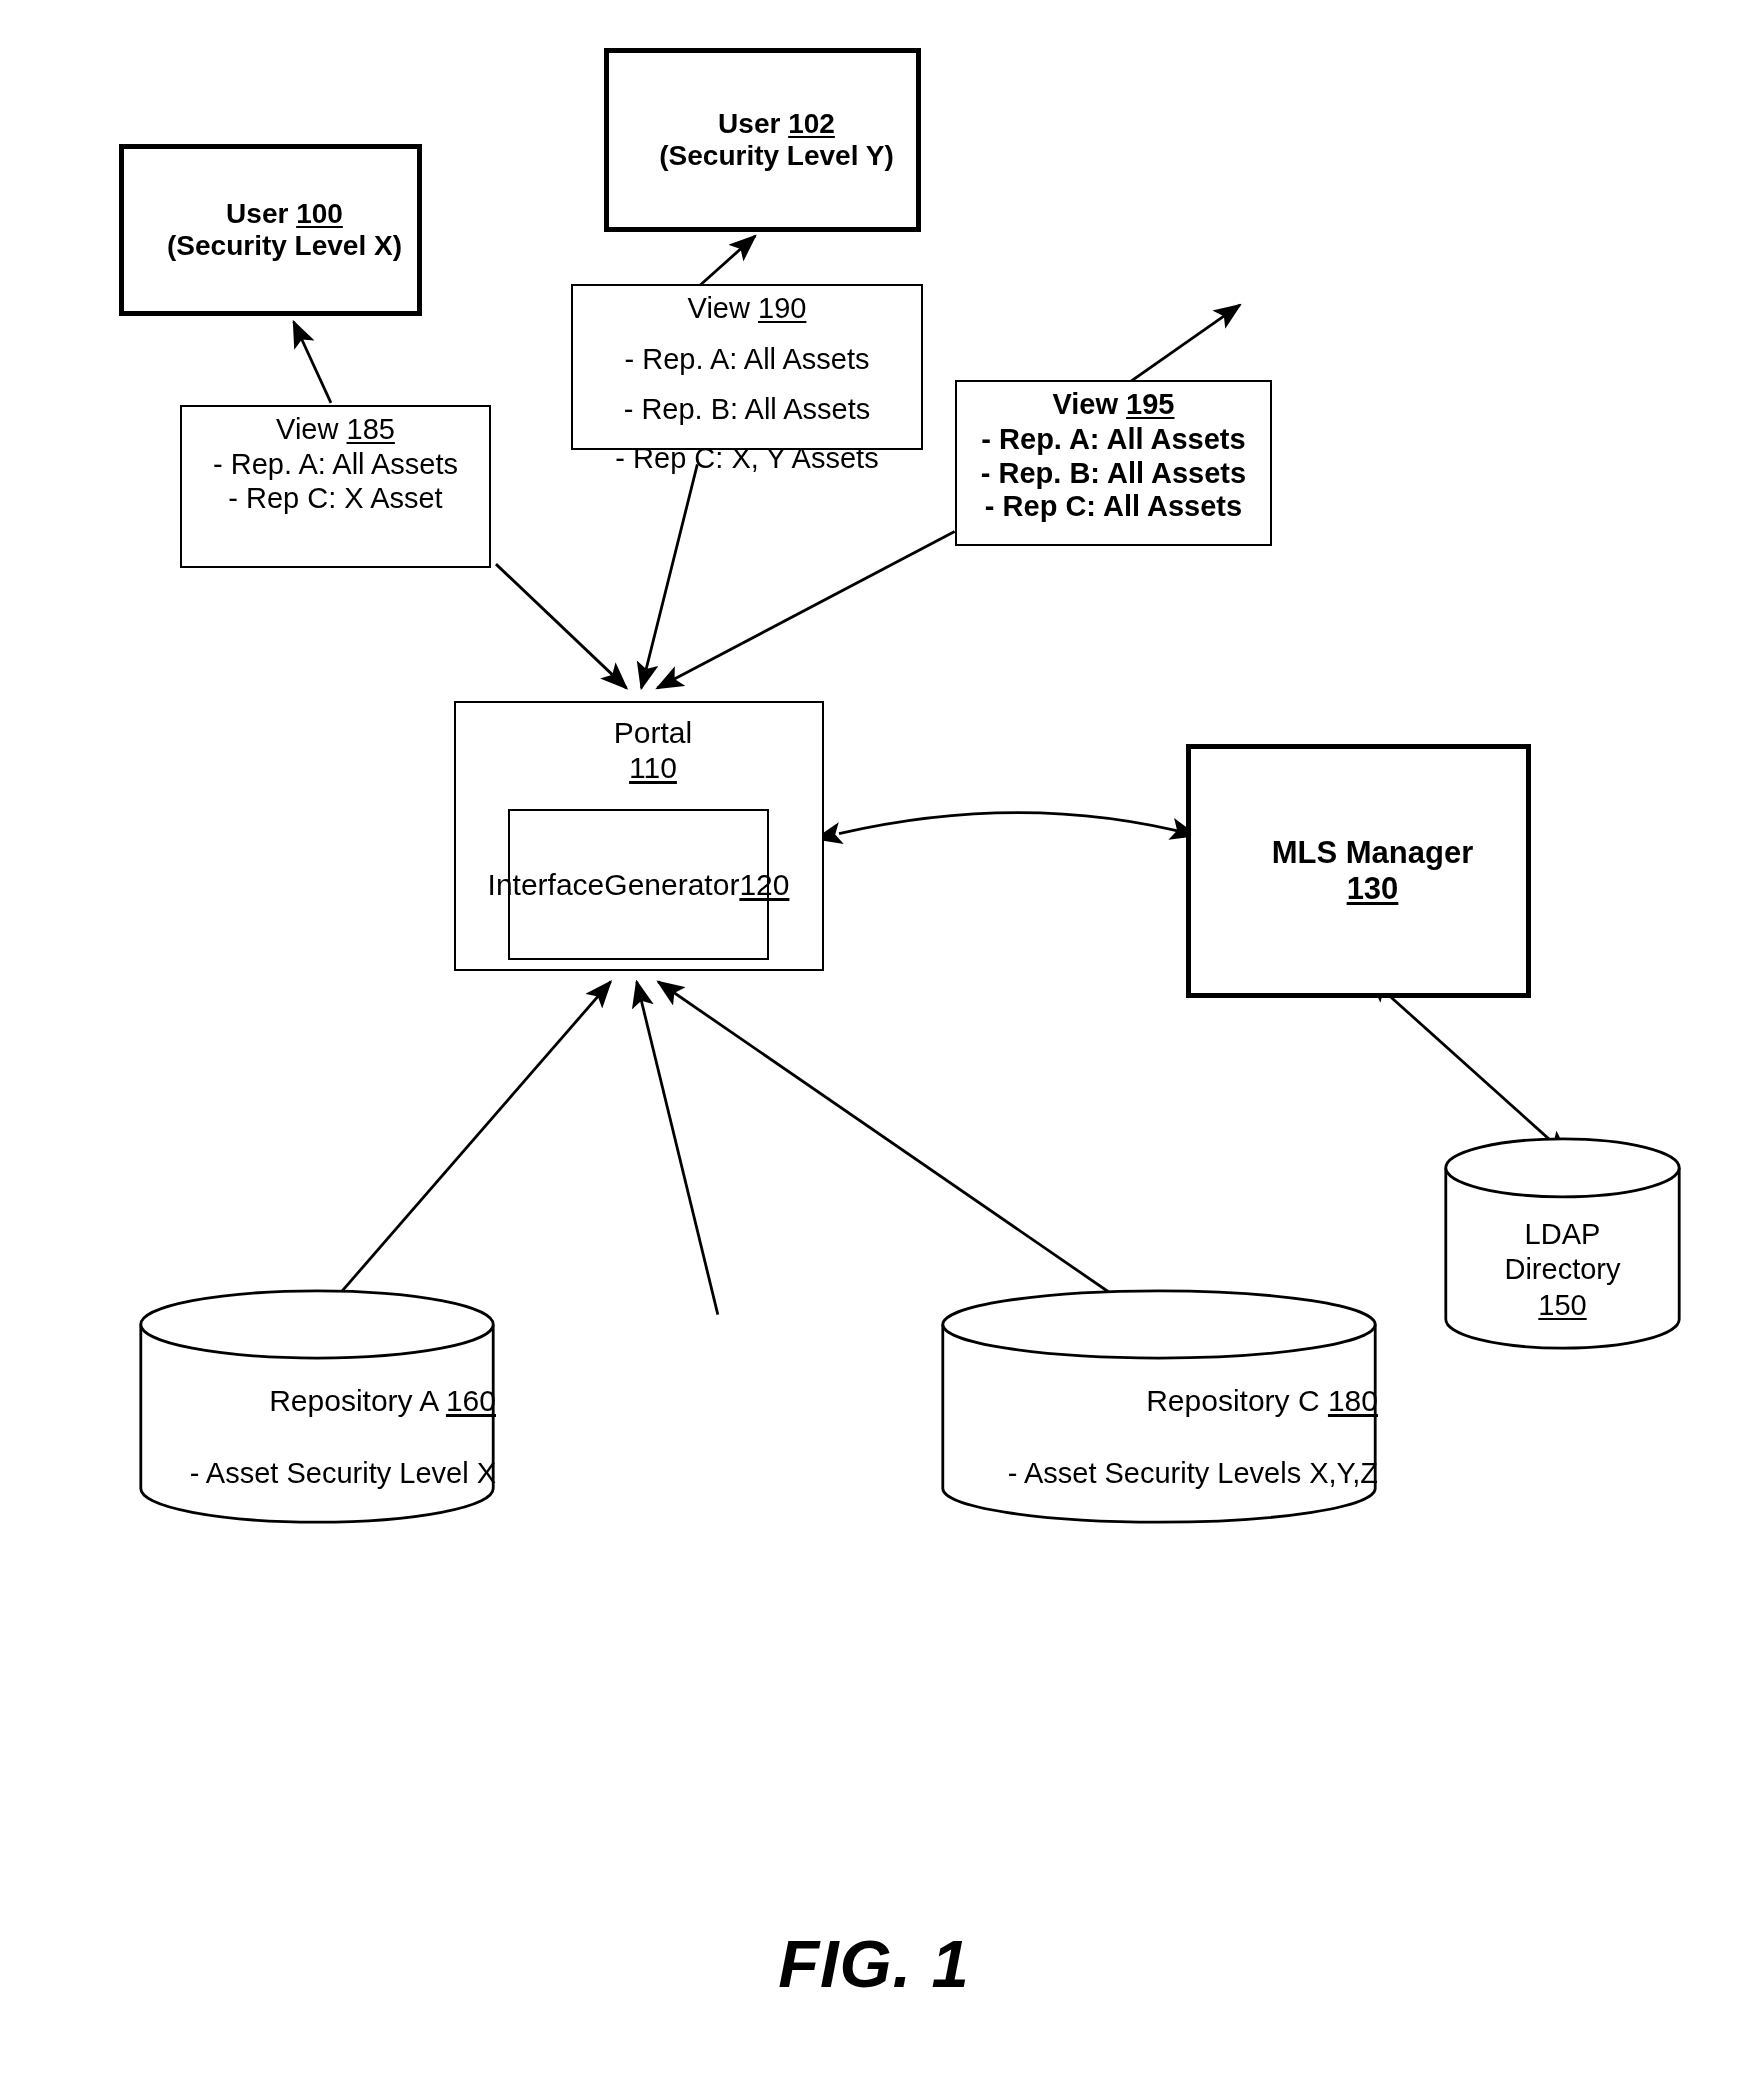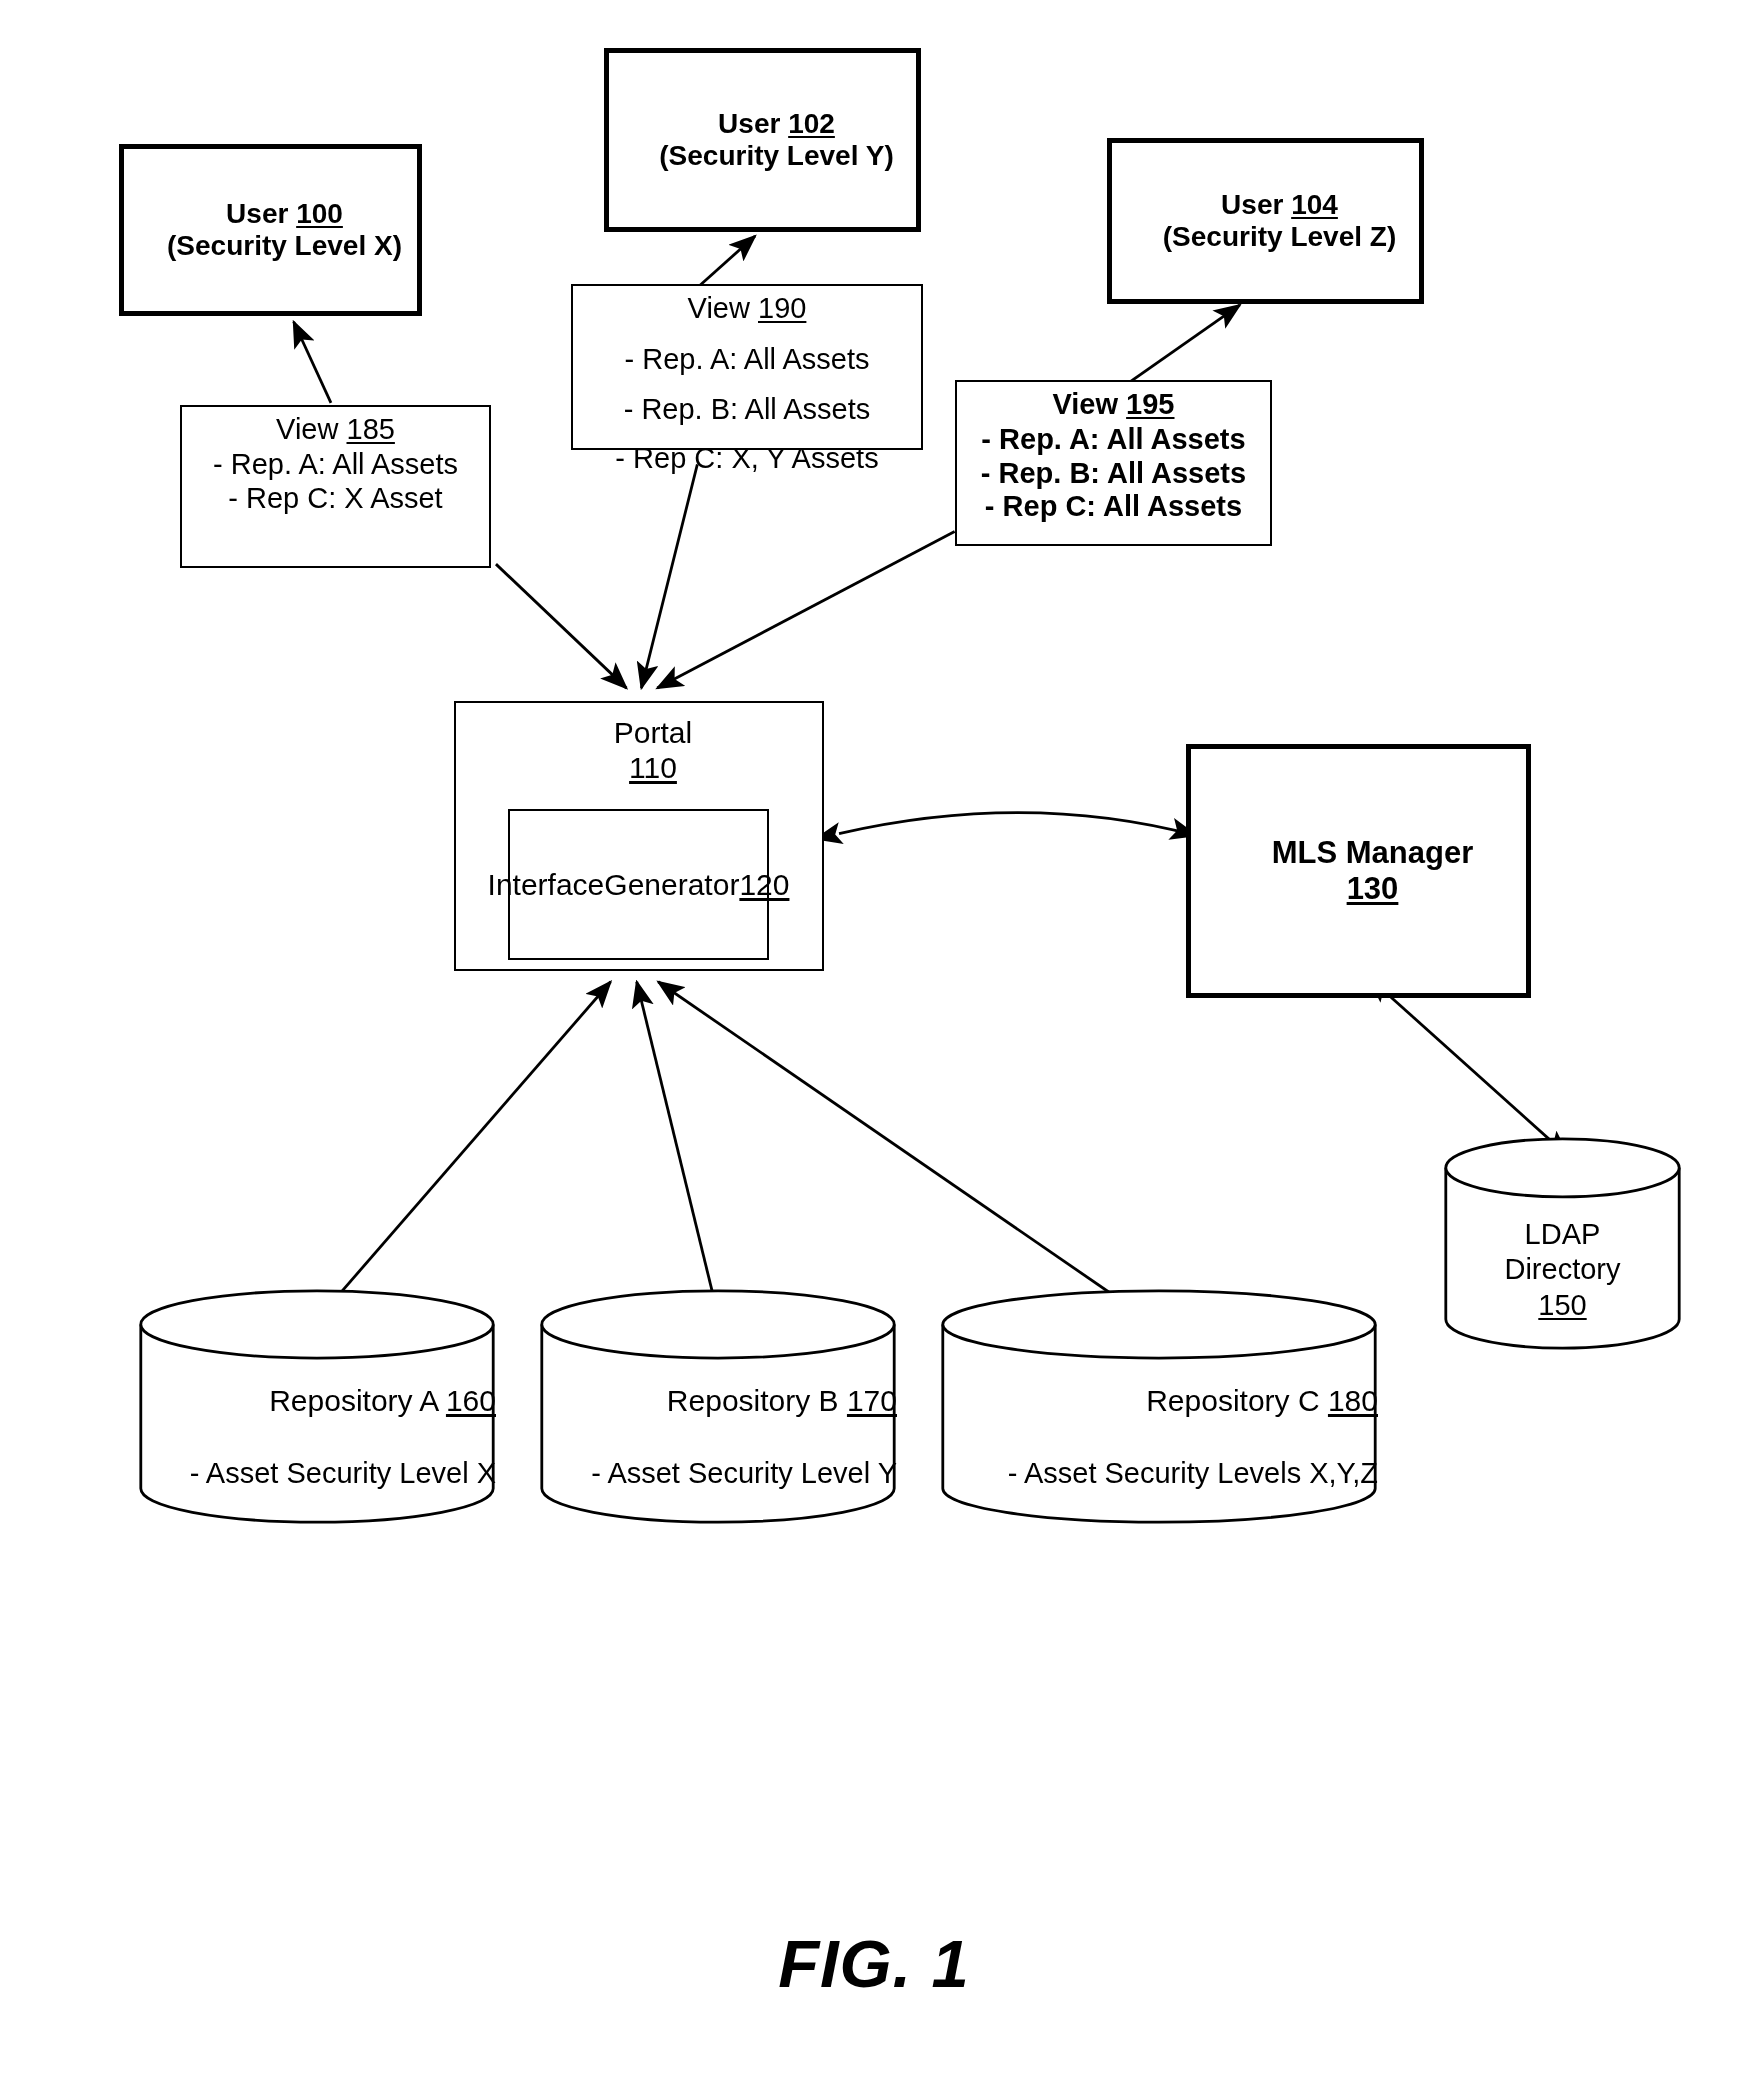--- a/index.html
+++ b/index.html
@@ -177,27 +177,20 @@
   </div>
 
   <div class="node box-thick user-box" style="left:604px; top:48px; width:317px; height:184px;">
     <div>
       <span>User</span>
       <span class="num">102</span>
     </div>
     <div>(Security Level Y)</div>
   </div>
 
-  <div class="node box-thick user-box" style="left:1107px; top:138px; width:317px; height:166px;">
-    <div>
-      <span>User</span>
-      <span class="num">104</span>
-    </div>
-    <div>(Security Level Z)</div>
-  </div>
 
   <div class="node box-thin view-box" style="left:180px; top:405px; width:311px; height:163px;">
     <div class="view-title">
       <span>View</span>
       <span class="num">185</span>
     </div>
     <div class="view-line">- Rep. A: All Assets</div>
     <div class="view-line">- Rep C: X Asset</div>
   </div>
 
@@ -254,31 +247,20 @@
       <path d="M 3 38 L 3 214 A 189 36 0 0 0 381 214 L 381 38" fill="#ffffff" stroke="#000" stroke-width="3"></path>
       <ellipse cx="192" cy="38" rx="189" ry="36" fill="#ffffff" stroke="#000" stroke-width="3"></ellipse>
     </svg>
     <div class="cyl-text" style="top:95px;">
       <span>Repository A</span>
       <span class="num">160</span>
     </div>
     <div class="cyl-text small" style="top:168px;">- Asset Security Level X</div>
   </div>
 
-  <div class="cyl" style="left:539px; top:1289px; width:358px; height:236px;">
-    <svg viewBox="0 0 384 253" preserveAspectRatio="none">
-      <path d="M 3 38 L 3 214 A 189 36 0 0 0 381 214 L 381 38" fill="#ffffff" stroke="#000" stroke-width="3"></path>
-      <ellipse cx="192" cy="38" rx="189" ry="36" fill="#ffffff" stroke="#000" stroke-width="3"></ellipse>
-    </svg>
-    <div class="cyl-text" style="top:95px;">
-      <span>Repository B</span>
-      <span class="num">170</span>
-    </div>
-    <div class="cyl-text small" style="top:168px;">- Asset Security Level Y</div>
-  </div>
 
   <div class="cyl" style="left:940px; top:1289px; width:438px; height:236px;">
     <svg viewBox="0 0 470 253" preserveAspectRatio="none">
       <path d="M 3 38 L 3 214 A 232 36 0 0 0 467 214 L 467 38" fill="#ffffff" stroke="#000" stroke-width="3"></path>
       <ellipse cx="235" cy="38" rx="232" ry="36" fill="#ffffff" stroke="#000" stroke-width="3"></ellipse>
     </svg>
     <div class="cyl-text" style="top:95px;">
       <span>Repository C</span>
       <span class="num">180</span>
     </div>

